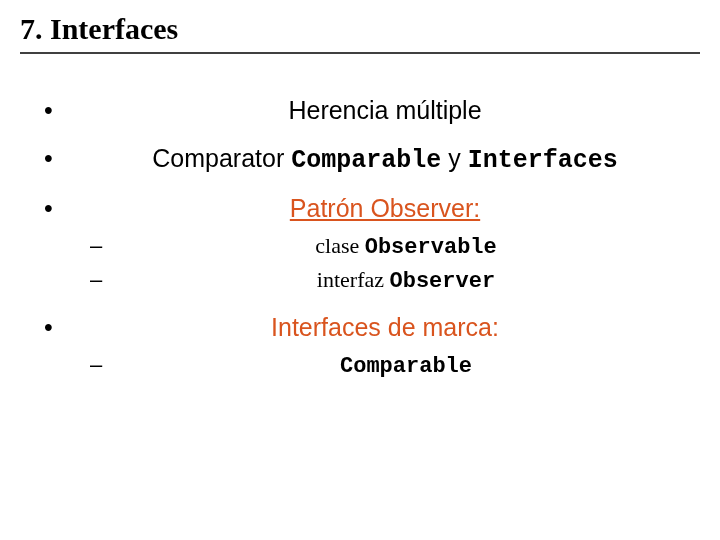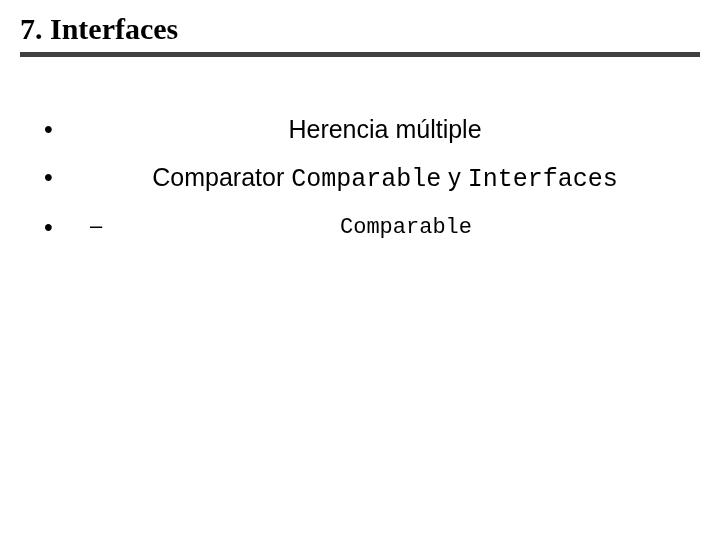--- a/index.html
+++ b/index.html
@@ -9,23 +9,23 @@
     background: #ffffff;
     font-family: Arial, Helvetica, sans-serif;
     color: #000;
     position: relative;
     overflow: hidden;
   }
   .slide {
     padding: 12px 20px 20px 20px;
   }
   .title-bar {
-    border-bottom: 5px solid #404040;
+    border-bottom: 2px solid #404040;
     padding-bottom: 6px;
-    margin-bottom: 56px;
+    margin-bottom: 40px;
   }
   .title {
     font-family: "Comic Sans MS", "Comic Sans", cursive;
     font-weight: bold;
     font-size: 30px;
     color: #000;
   }
   ul.top {
     list-style: none;
     padding-left: 24px;
@@ -59,21 +59,21 @@
     margin-bottom: 2px;
   }
   ul.sub > li::before {
     content: "–";
     position: absolute;
     left: 0;
     top: 0;
     color: #000;
   }
   .serif { font-family: "Times New Roman", Times, serif; }
-  .mono  { font-family: "Courier New", Courier, monospace; font-weight: normal; }
+  .mono  { font-family: "Courier New", Courier, monospace; font-weight: bold; }
   .accent { color: #d9541e; }
   .link-like { color: #d9541e; text-decoration: underline; }
 </style>
 </head>
 <body>
 
 <div class="slide">
   <div class="title-bar">
     <div class="title">7. Interfaces</div>
   </div>
@@ -81,22 +81,34 @@
   <ul class="top">
 
     <li>
       <span>Herencia múltiple</span>
     </li>
 
     <li>
       <span>Comparator </span><span class="mono">Comparable</span><span> y </span><span class="mono">Interfaces</span>
     </li>
 
+    <li>
+      <span class="link-like">Patrón Observer:</span>
+      <ul class="sub">
+        <li>
+          <span class="serif">clase </span><span class="mono">Observable</span>
+        </li>
+        <li>
+          <span class="serif">interfaz </span><span class="mono">Observer</span>
+        </li>
+      </ul>
+    </li>
 
     <li>
+      <span class="accent">Interfaces de marca:</span>
       <ul class="sub">
         <li>
           <span class="mono">Comparable</span>
         </li>
       </ul>
     </li>
 
   </ul>
 </div>
 

